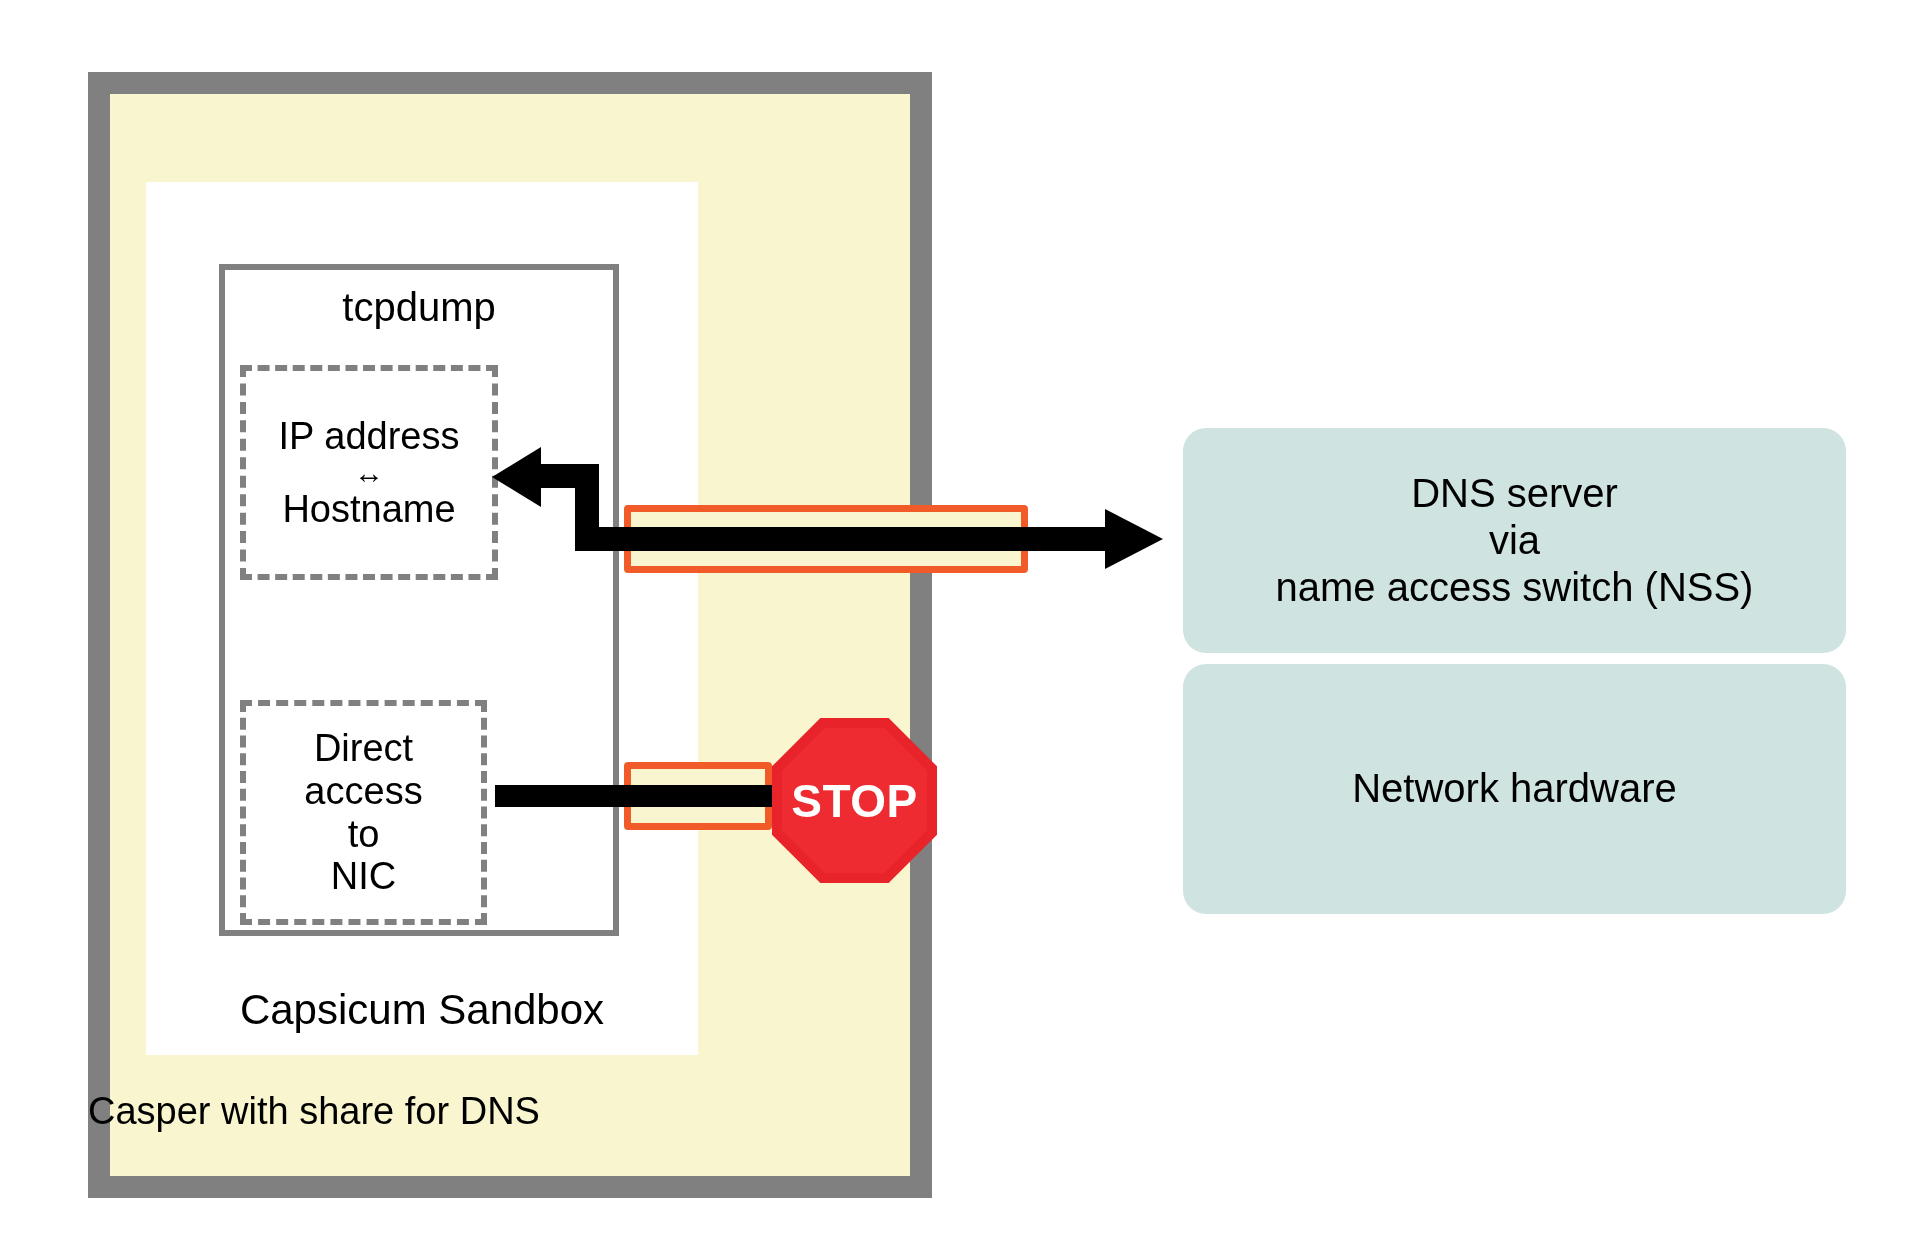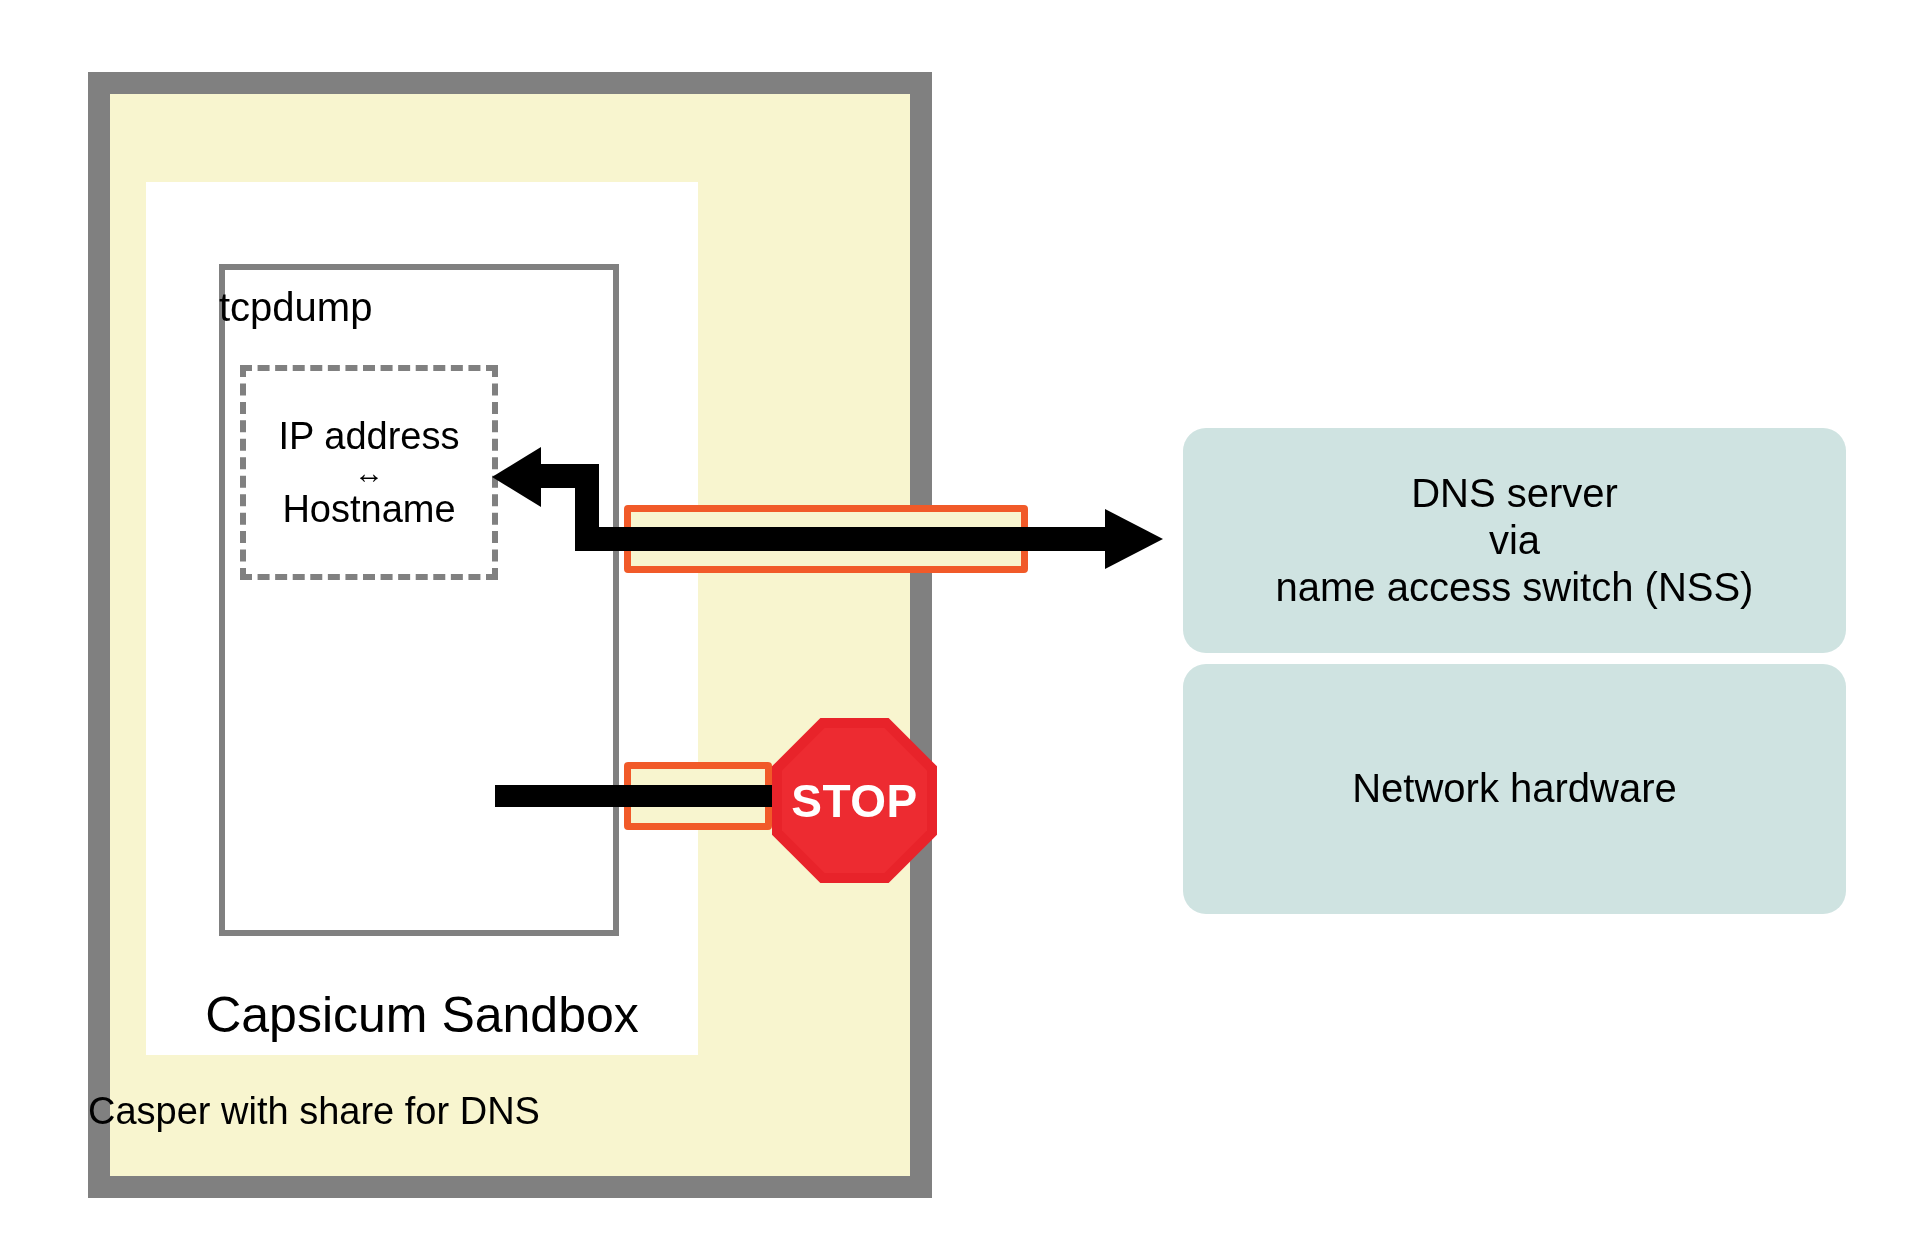--- a/index.html
+++ b/index.html
@@ -48,42 +48,42 @@
     width: 552px;
     height: 873px;
     background: #ffffff;
   }
   .capsicum-label {
     position: absolute;
     left: 146px;
     top: 986px;
     width: 552px;
     text-align: center;
-    font-size: 50px;
+    font-size: 42px;
     color: #000000;
     white-space: nowrap;
   }
 
   
   .tcpdump-box {
     position: absolute;
     left: 219px;
     top: 264px;
     width: 400px;
     height: 672px;
     background: #ffffff;
     border: 6px solid #808080;
     box-sizing: border-box;
   }
   .tcpdump-title {
     position: absolute;
     left: 219px;
     top: 285px;
     width: 400px;
-    text-align: left;
+    text-align: center;
     font-size: 40px;
     color: #000000;
     white-space: nowrap;
   }
 
   
   .dashed-box {
     position: absolute;
     border: 6px dashed #808080;
     box-sizing: border-box;
@@ -269,20 +269,28 @@
   <div class="tcpdump-title">tcpdump</div>
 
   <div class="dashed-box dashed-ipaddr">
     <div>
       <span>IP address</span>
       <span class="swap-glyph">↔</span>
       <span>Hostname</span>
     </div>
   </div>
 
+  <div class="dashed-box dashed-nic">
+    <div>
+      <div>Direct</div>
+      <div>access</div>
+      <div>to</div>
+      <div>NIC</div>
+    </div>
+  </div>
 
   <div class="pipe pipe-dns"></div>
   <div class="pipe pipe-nic"></div>
 
   <div class="blk dns-shaft"></div>
   <div class="blk dns-riser"></div>
   <div class="blk dns-stub"></div>
   <div class="arrow-left"></div>
   <div class="arrow-right"></div>
 

